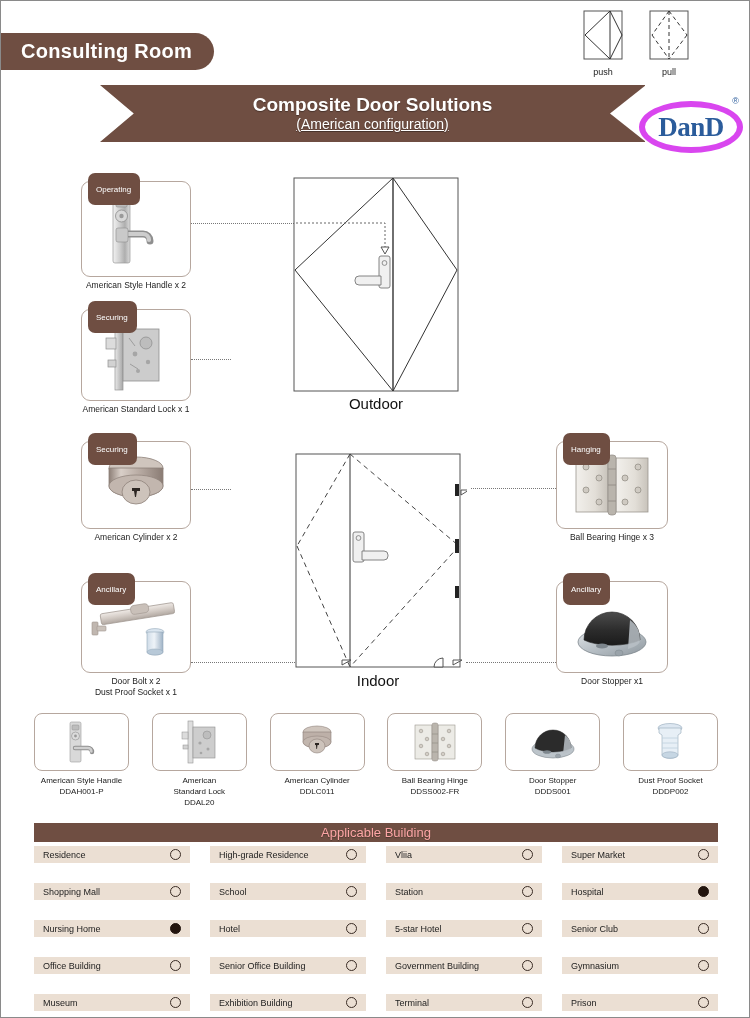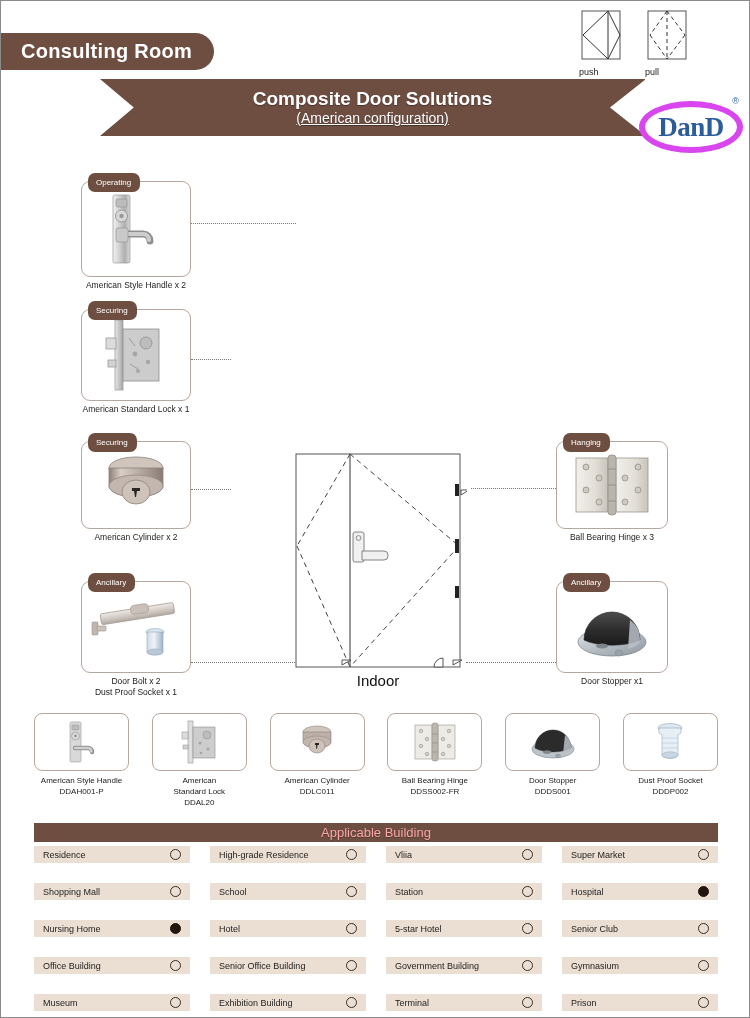--- a/index.html
+++ b/index.html
@@ -41,32 +41,32 @@
   }
 
   .pushpull {
     position: absolute;
     top: 8px;
     left: 578px;
     width: 120px;
     display: flex;
     gap: 18px;
   }
-  .pp-item { width: 48px; text-align: left; }
+  .pp-item { width: 48px; text-align: center; }
   .pp-caption {
     font-size: 9px;
     color: #222;
     margin-top: 2px;
   }
 
   
   .banner-wrap {
     position: absolute;
     left: 99px;
-    top: 78px;
+    top: 84px;
     width: 545px;
     height: 57px;
   }
   .banner {
     width: 100%;
     height: 100%;
     background: #6f4e42;
     -webkit-clip-path: polygon(0 0, 100% 0, 100% 100%, 0 100%, 6.2% 50%);
     clip-path: polygon(0 0, 100% 0, 100% 100%, 0 100%, 6.2% 50%);
     display: flex;
@@ -136,21 +136,21 @@
     border: 1px solid #b6a79e;
     border-radius: 9px;
     background: #ffffff;
     box-sizing: border-box;
     overflow: visible;
   }
   .callout-tag {
     position: absolute;
     left: 6px;
     top: -9px;
-    height: 19px;
+    height: 32px;
     background: #6f4e42;
     border-radius: 7px 7px 7px 7px;
     padding: 0 9px 0 8px;
     display: flex;
     align-items: center;
     color: #fff;
     font-size: 8px;
     white-space: nowrap;
   }
   .callout-art {
@@ -504,20 +504,36 @@
           <ellipse cx="38" cy="56" rx="6" ry="2.6" fill="#7d868d"></ellipse>
           <ellipse cx="55" cy="63" rx="4" ry="3" fill="#9aa3aa" stroke="#7d868d" stroke-width=".5"></ellipse>
         </svg>
       </div>
     </div>
     <div class="callout-caption">
       <div>Door Stopper x1</div>
     </div>
   </div>
 
+  <div class="diagram" style="left:292px; top:176px; width:166px; height:215px;">
+    <svg width="166" height="215" viewBox="0 0 166 215">
+      <rect x="1" y="1" width="164" height="213" fill="#fff" stroke="#555" stroke-width="1"></rect>
+      <line x1="100" y1="1" x2="100" y2="214" stroke="#222" stroke-width="1.3"></line>
+      <line x1="100" y1="1" x2="2" y2="93" stroke="#333" stroke-width="1"></line>
+      <line x1="2" y1="93" x2="100" y2="214" stroke="#333" stroke-width="1"></line>
+      <line x1="100" y1="1" x2="164" y2="93" stroke="#333" stroke-width="1"></line>
+      <line x1="164" y1="93" x2="100" y2="214" stroke="#333" stroke-width="1"></line>
+      <path d="M3 46 H92 V70" fill="none" stroke="#666" stroke-width="1" stroke-dasharray="2 2"></path>
+      <path d="M88 70 h8 l-4 7 z" fill="#fff" stroke="#555" stroke-width="1"></path>
+      <rect x="86" y="79" width="11" height="32" rx="2" fill="#f0f0f0" stroke="#777" stroke-width=".9"></rect>
+      <circle cx="91.5" cy="86" r="2.4" fill="none" stroke="#777" stroke-width=".8"></circle>
+      <path d="M88 99 h-22 a4 4 0 0 0 -4 4 v1 a4 4 0 0 0 4 4 h22 z" fill="#f0f0f0" stroke="#777" stroke-width=".9"></path>
+    </svg>
+    <div class="diagram-caption" style="top:218px;">Outdoor</div>
+  </div>
 
   <div class="diagram" style="left:294px; top:452px; width:166px; height:215px;">
     <svg width="172" height="215" viewBox="0 0 172 215">
       <rect x="1" y="1" width="164" height="213" fill="#fff" stroke="#555" stroke-width="1"></rect>
       <line x1="55" y1="1" x2="55" y2="214" stroke="#333" stroke-width="1"></line>
       <line x1="55" y1="1" x2="2" y2="93" stroke="#444" stroke-width="1" stroke-dasharray="5 4"></line>
       <line x1="2" y1="93" x2="55" y2="214" stroke="#444" stroke-width="1" stroke-dasharray="5 4"></line>
       <line x1="55" y1="1" x2="164" y2="93" stroke="#444" stroke-width="1" stroke-dasharray="5 4"></line>
       <line x1="164" y1="93" x2="55" y2="214" stroke="#444" stroke-width="1" stroke-dasharray="5 4"></line>
       <rect x="160" y="31" width="4" height="12" fill="#222"></rect>

